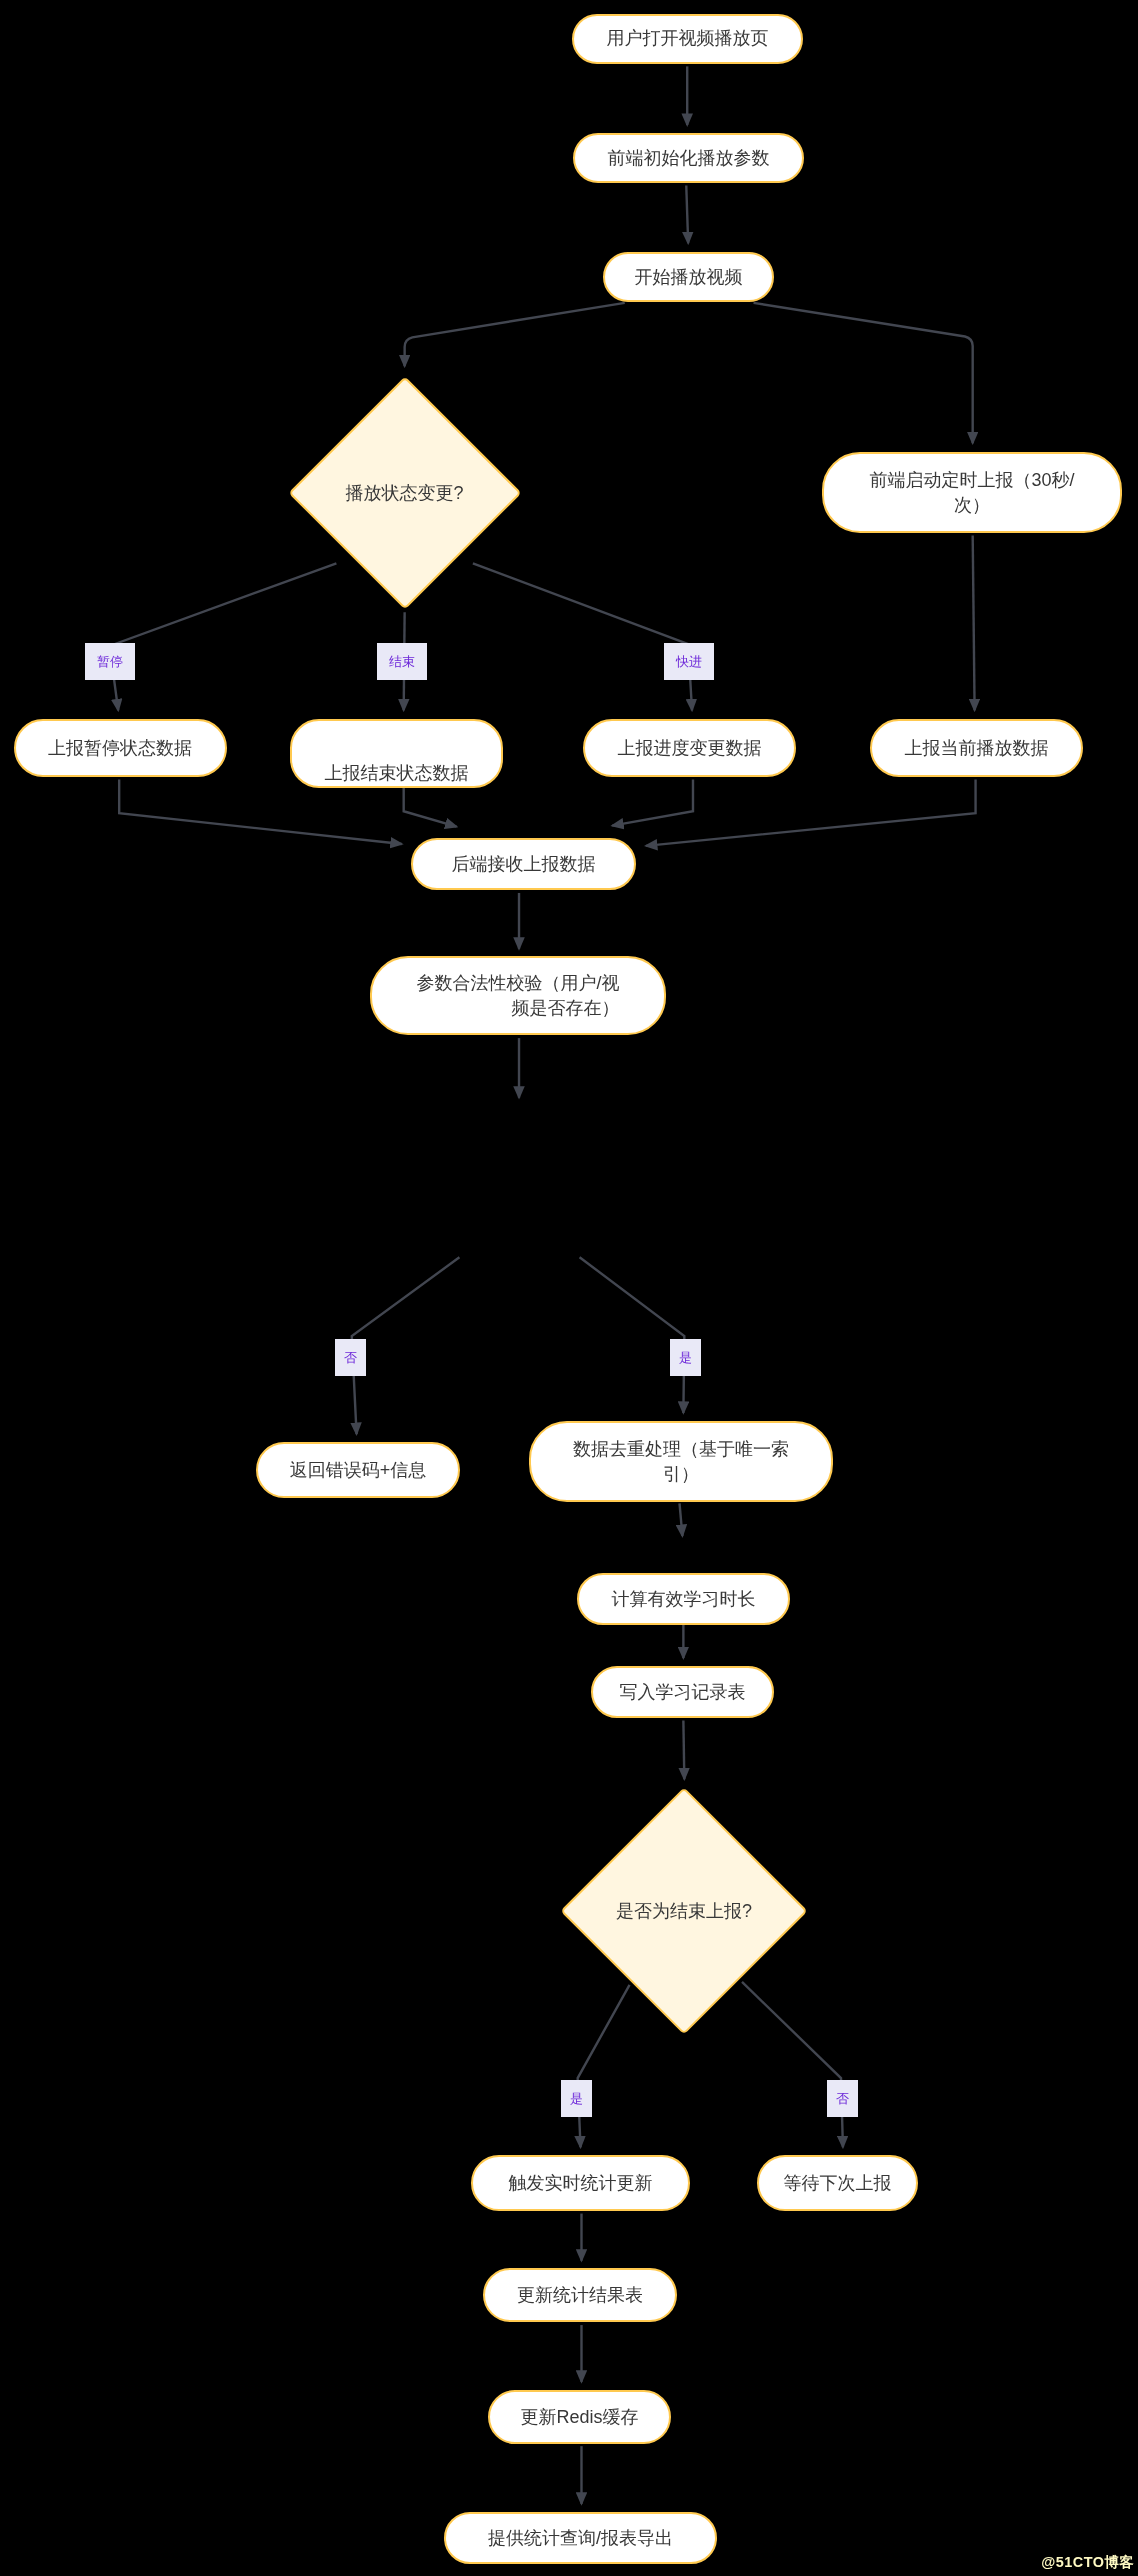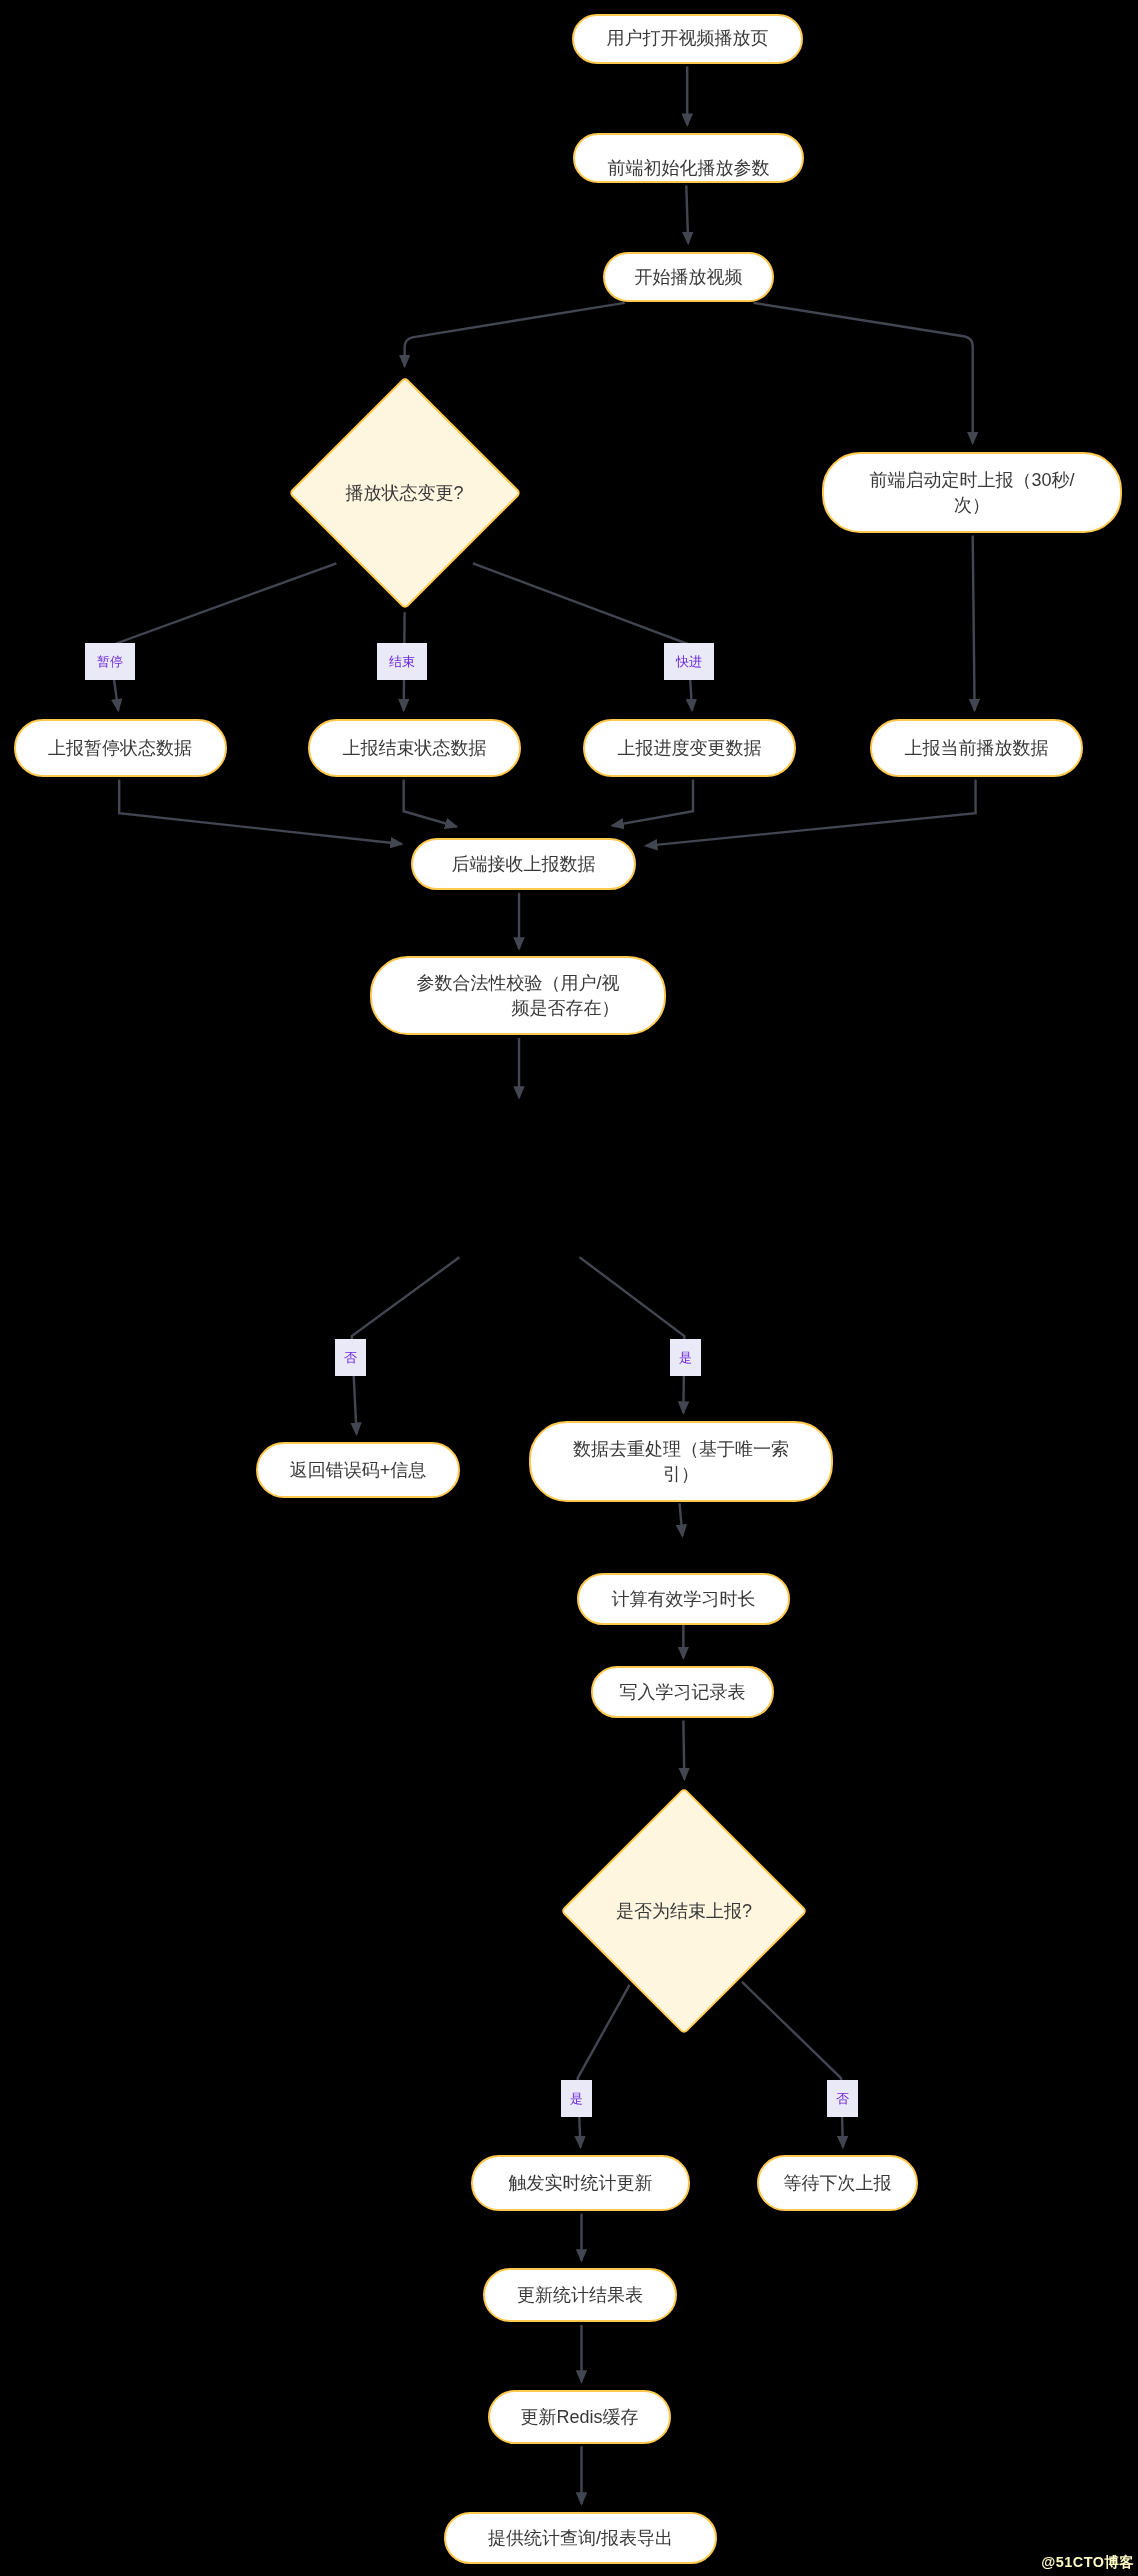--- a/index.html
+++ b/index.html
@@ -72,34 +72,34 @@
       <path d="M772 2062 L875 2162 L877 2234" marker-end="url(#arrow)"></path>
       <path d="M605 2303 L605 2352" marker-end="url(#arrow)"></path>
       <path d="M605 2419 L605 2478" marker-end="url(#arrow)"></path>
       <path d="M605 2545 L605 2605" marker-end="url(#arrow)"></path>
     </g>
   </svg>
 
   <div class="node pill" style="left:572px;top:13.5px;width:231px;height:50px;">
     <span>用户打开视频播放页</span>
   </div>
-  <div class="node pill" style="left:573px;top:133px;width:231px;height:50px;align-items:flex-end;">
+  <div class="node pill" style="left:573px;top:133px;width:231px;height:50px;">
     <span>前端初始化播放参数</span>
   </div>
   <div class="node pill" style="left:603px;top:252px;width:171px;height:50px;">
     <span>开始播放视频</span>
   </div>
   <div class="node round" style="left:822px;top:452px;width:300px;height:81px;">
     <span>前端启动定时上报（30秒/
 次）</span>
   </div>
   <div class="node pill" style="left:13.5px;top:719px;width:213px;height:58px;">
     <span>上报暂停状态数据</span>
   </div>
-  <div class="node pill" style="left:308px;top:719px;width:213px;height:58px;">
+  <div class="node pill" style="left:290px;top:719px;width:213px;height:69px;align-items:flex-end;">
     <span>上报结束状态数据</span>
   </div>
   <div class="node pill" style="left:870px;top:719px;width:213px;height:58px;">
     <span>上报当前播放数据</span>
   </div>
   <div class="node pill" style="left:583px;top:719px;width:213px;height:58px;">
     <span>上报进度变更数据</span>
   </div>
   <div class="node pill" style="left:411px;top:838px;width:225px;height:52px;">
     <span>后端接收上报数据</span>

